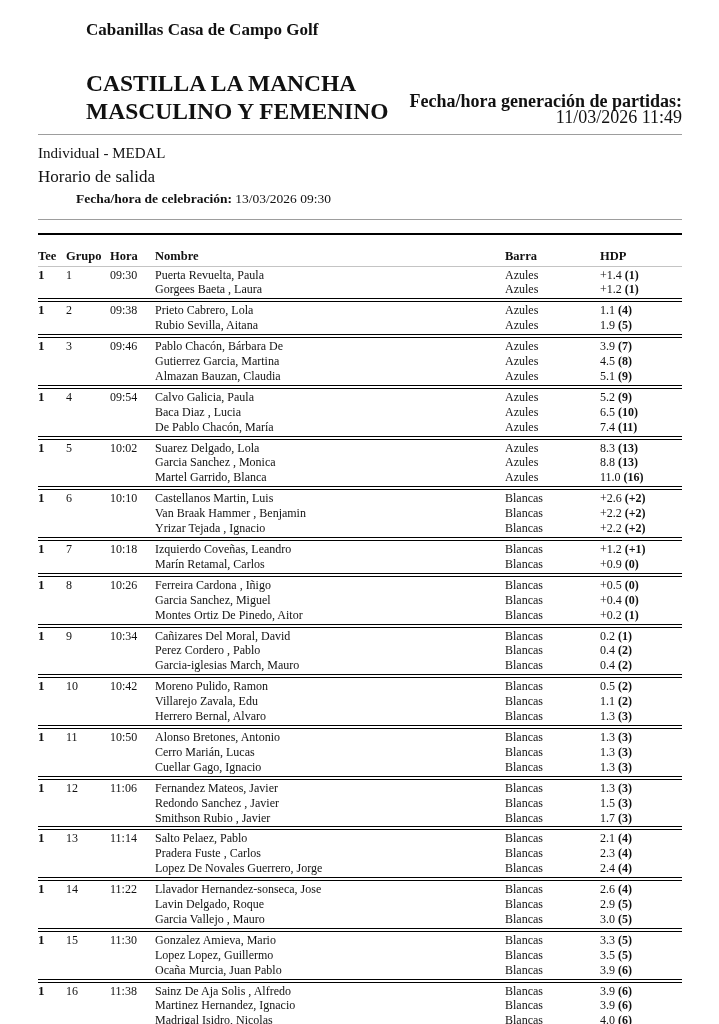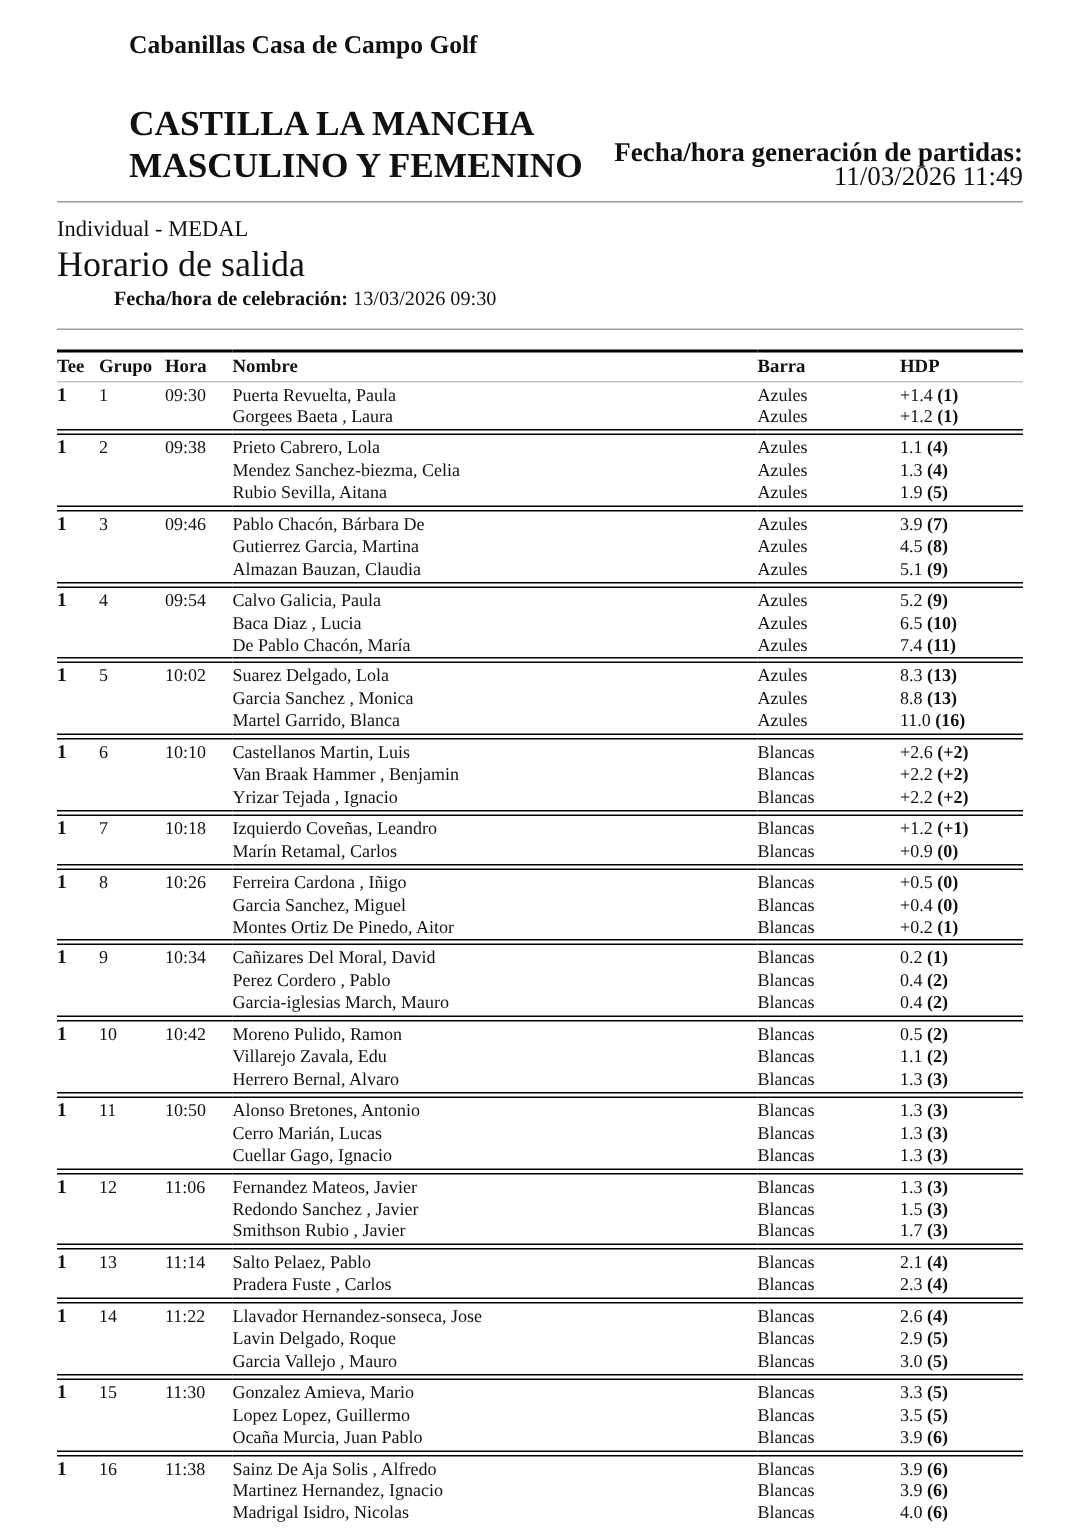--- a/index.html
+++ b/index.html
@@ -24,21 +24,21 @@
   .gen-block { text-align: right; font-size: 18px; line-height: 16px; padding-top: 2px; white-space: nowrap; }
   .gen-label { font-weight: 700; }
 
   .rule { border: none; border-top: 1px solid #9d9d9d; height: 0; }
   .rule-1 { margin: 9px 0 0; }
   .rule-2 { margin: 11px 0 0; }
 
   
   .sub-row { display: flex; justify-content: space-between; align-items: flex-start; margin-top: 9px; flex-direction: column; }
   .mode { font-size: 15px; font-weight: 400; margin: 0; line-height: 18px; }
-  .section-title { font-size: 24px; font-weight: 400; margin: 4px 0 0; line-height: 22px; }
+  .section-title { font-size: 17px; font-weight: 400; margin: 4px 0 0; line-height: 22px; }
   .cel-block { text-align: right; font-size: 13.5px; line-height: 17.5px; padding-top: 2px; white-space: nowrap; margin-left: 38px; }
   .cel-label { font-weight: 700; }
 
   
   table.startlist {
     width: 100%;
     border-collapse: collapse;
     margin-top: 13px;
     font-size: 12px;
     table-layout: fixed;
@@ -46,21 +46,21 @@
   col.w-tee    { width: 28px; }
   col.w-grupo  { width: 44px; }
   col.w-hora   { width: 45px; }
   col.w-nombre { width: 350px; }
   col.w-barra  { width: 95px; }
   col.w-hdp    { width: 82px; }
 
   thead { border-top: 2px solid #000; border-bottom: 1px solid #c4c4c4; }
   thead th {
     text-align: left; font-size: 12.5px; font-weight: 700;
-    padding: 2px 0 3px; line-height: 14px;
+    padding: 14px 0 3px; line-height: 14px;
   }
 
   tbody.group { border-top: 4px double #000; }
   tbody.group:first-of-type { border-top: none; }
   tbody.group td {
     padding: 0; line-height: 14.9px; vertical-align: top;
     white-space: nowrap; overflow: hidden;
   }
   tbody.group tr:first-child td { padding-top: 1px; }
   tbody.group tr:last-child td { padding-bottom: 1px; }
@@ -148,28 +148,20 @@
           <td class="c-grupo">2</td>
           <td class="c-hora">09:38</td>
           <td class="c-nombre">Prieto Cabrero, Lola</td>
           <td class="c-barra">Azules</td>
           <td class="c-hdp"><span>1.1 </span><span class="hdp-paren">(4)</span></td>
         </tr>
         <tr>
           <td class="c-tee"></td>
           <td class="c-grupo"></td>
           <td class="c-hora"></td>
-          <td class="c-nombre">Mendez Sanchez-biezma, Celia</td>
-          <td class="c-barra">Azules</td>
-          <td class="c-hdp"><span>1.3 </span><span class="hdp-paren">(4)</span></td>
-        </tr>
-        <tr>
-          <td class="c-tee"></td>
-          <td class="c-grupo"></td>
-          <td class="c-hora"></td>
           <td class="c-nombre">Rubio Sevilla, Aitana</td>
           <td class="c-barra">Azules</td>
           <td class="c-hdp"><span>1.9 </span><span class="hdp-paren">(5)</span></td>
         </tr>
       </tbody>
       <tbody class="group">
         <tr>
           <td class="c-tee">1</td>
           <td class="c-grupo">3</td>
           <td class="c-hora">09:46</td>
@@ -430,20 +422,28 @@
           <td class="c-hdp"><span>2.1 </span><span class="hdp-paren">(4)</span></td>
         </tr>
         <tr>
           <td class="c-tee"></td>
           <td class="c-grupo"></td>
           <td class="c-hora"></td>
           <td class="c-nombre">Pradera Fuste , Carlos</td>
           <td class="c-barra">Blancas</td>
           <td class="c-hdp"><span>2.3 </span><span class="hdp-paren">(4)</span></td>
         </tr>
+        <tr>
+          <td class="c-tee"></td>
+          <td class="c-grupo"></td>
+          <td class="c-hora"></td>
+          <td class="c-nombre">Lopez De Novales Guerrero, Jorge</td>
+          <td class="c-barra">Blancas</td>
+          <td class="c-hdp"><span>2.4 </span><span class="hdp-paren">(4)</span></td>
+        </tr>
       </tbody>
       <tbody class="group">
         <tr>
           <td class="c-tee">1</td>
           <td class="c-grupo">14</td>
           <td class="c-hora">11:22</td>
           <td class="c-nombre">Llavador Hernandez-sonseca, Jose</td>
           <td class="c-barra">Blancas</td>
           <td class="c-hdp"><span>2.6 </span><span class="hdp-paren">(4)</span></td>
         </tr>

